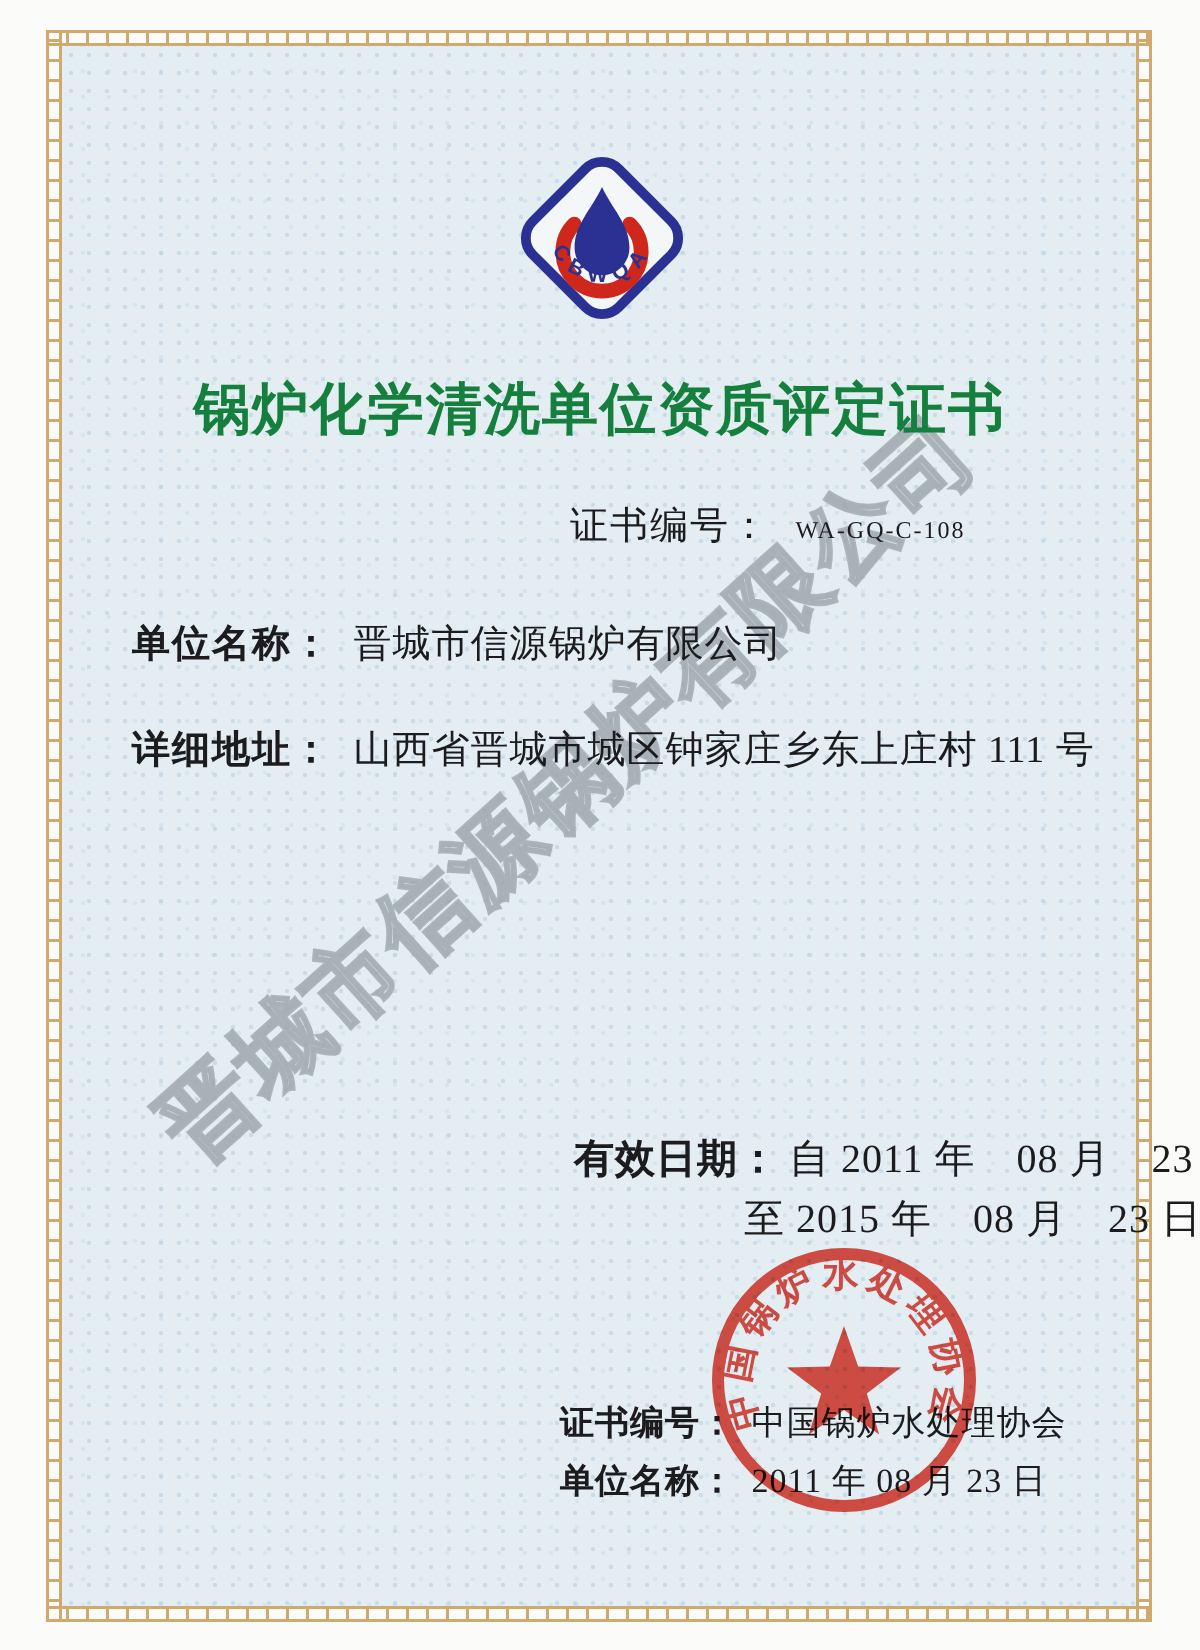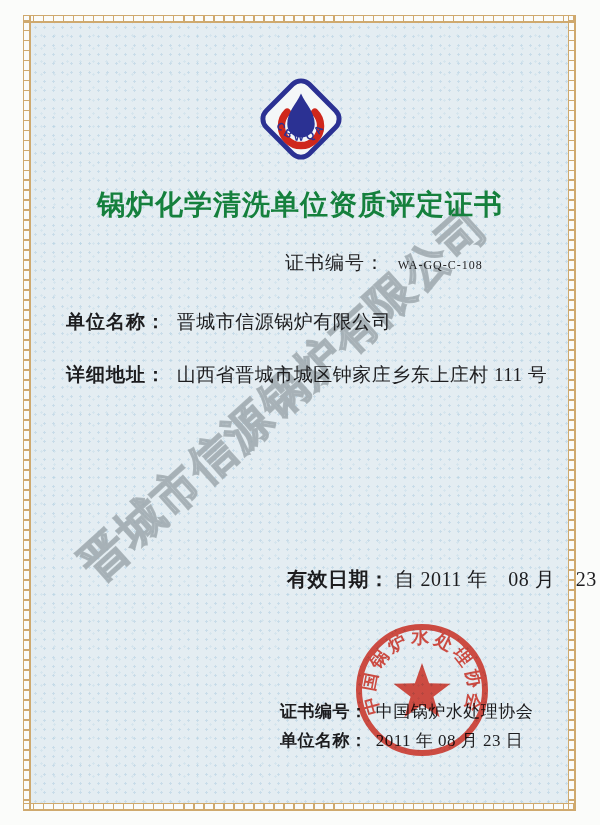--- a/index.html
+++ b/index.html
@@ -137,20 +137,23 @@
     <div class="field f1">
       <span class="lbl">详细地址：</span>
       <span class="val">山西省晋城市城区钟家庄乡东上庄村 111 号</span>
     </div>
 
 
     <div class="valid v0">
       <span class="lbl">有效日期：</span>
       <span class="val">自 2011 年　08 月　23 日</span>
     </div>
+    <div class="valid v1">
+      <span class="val">至 2015 年　08 月　23 日</span>
+    </div>
 
     <div class="issue i0">
       <span class="lbl">证书编号：</span>
       <span class="val">中国锅炉水处理协会</span>
     </div>
     <div class="issue i1">
       <span class="lbl">单位名称：</span>
       <span class="val">2011 年 08 月 23 日</span>
     </div>
 

